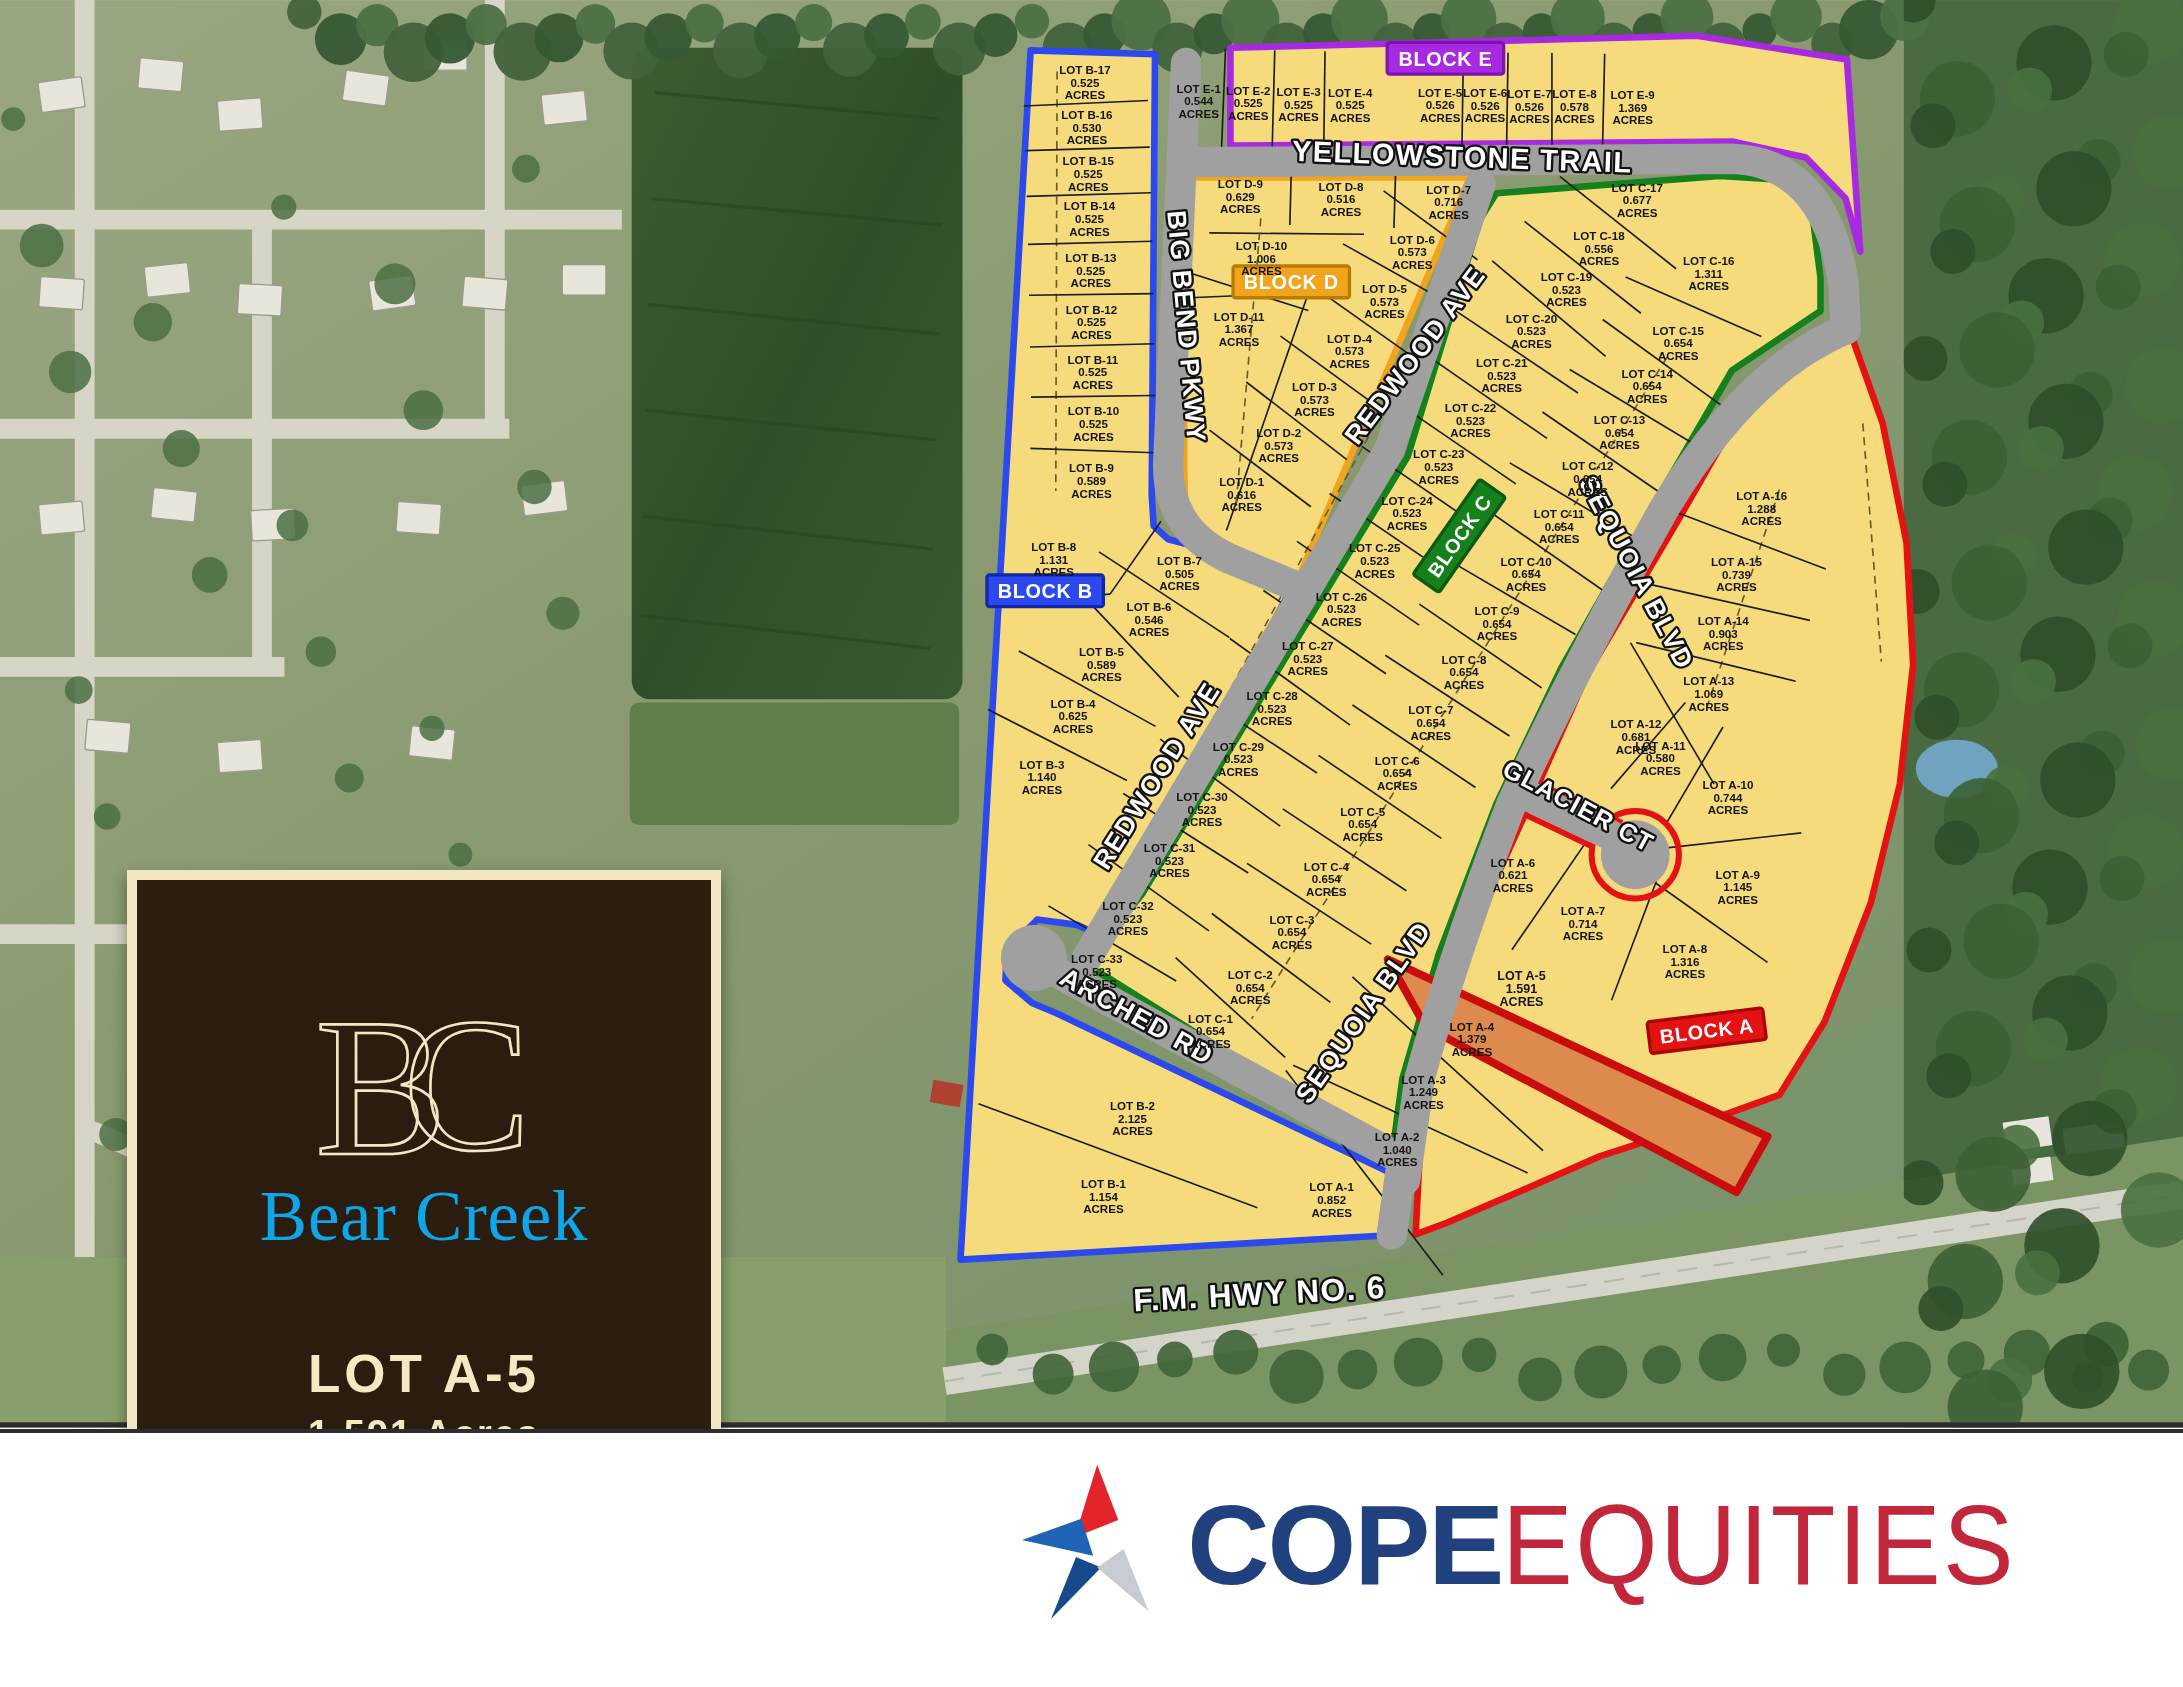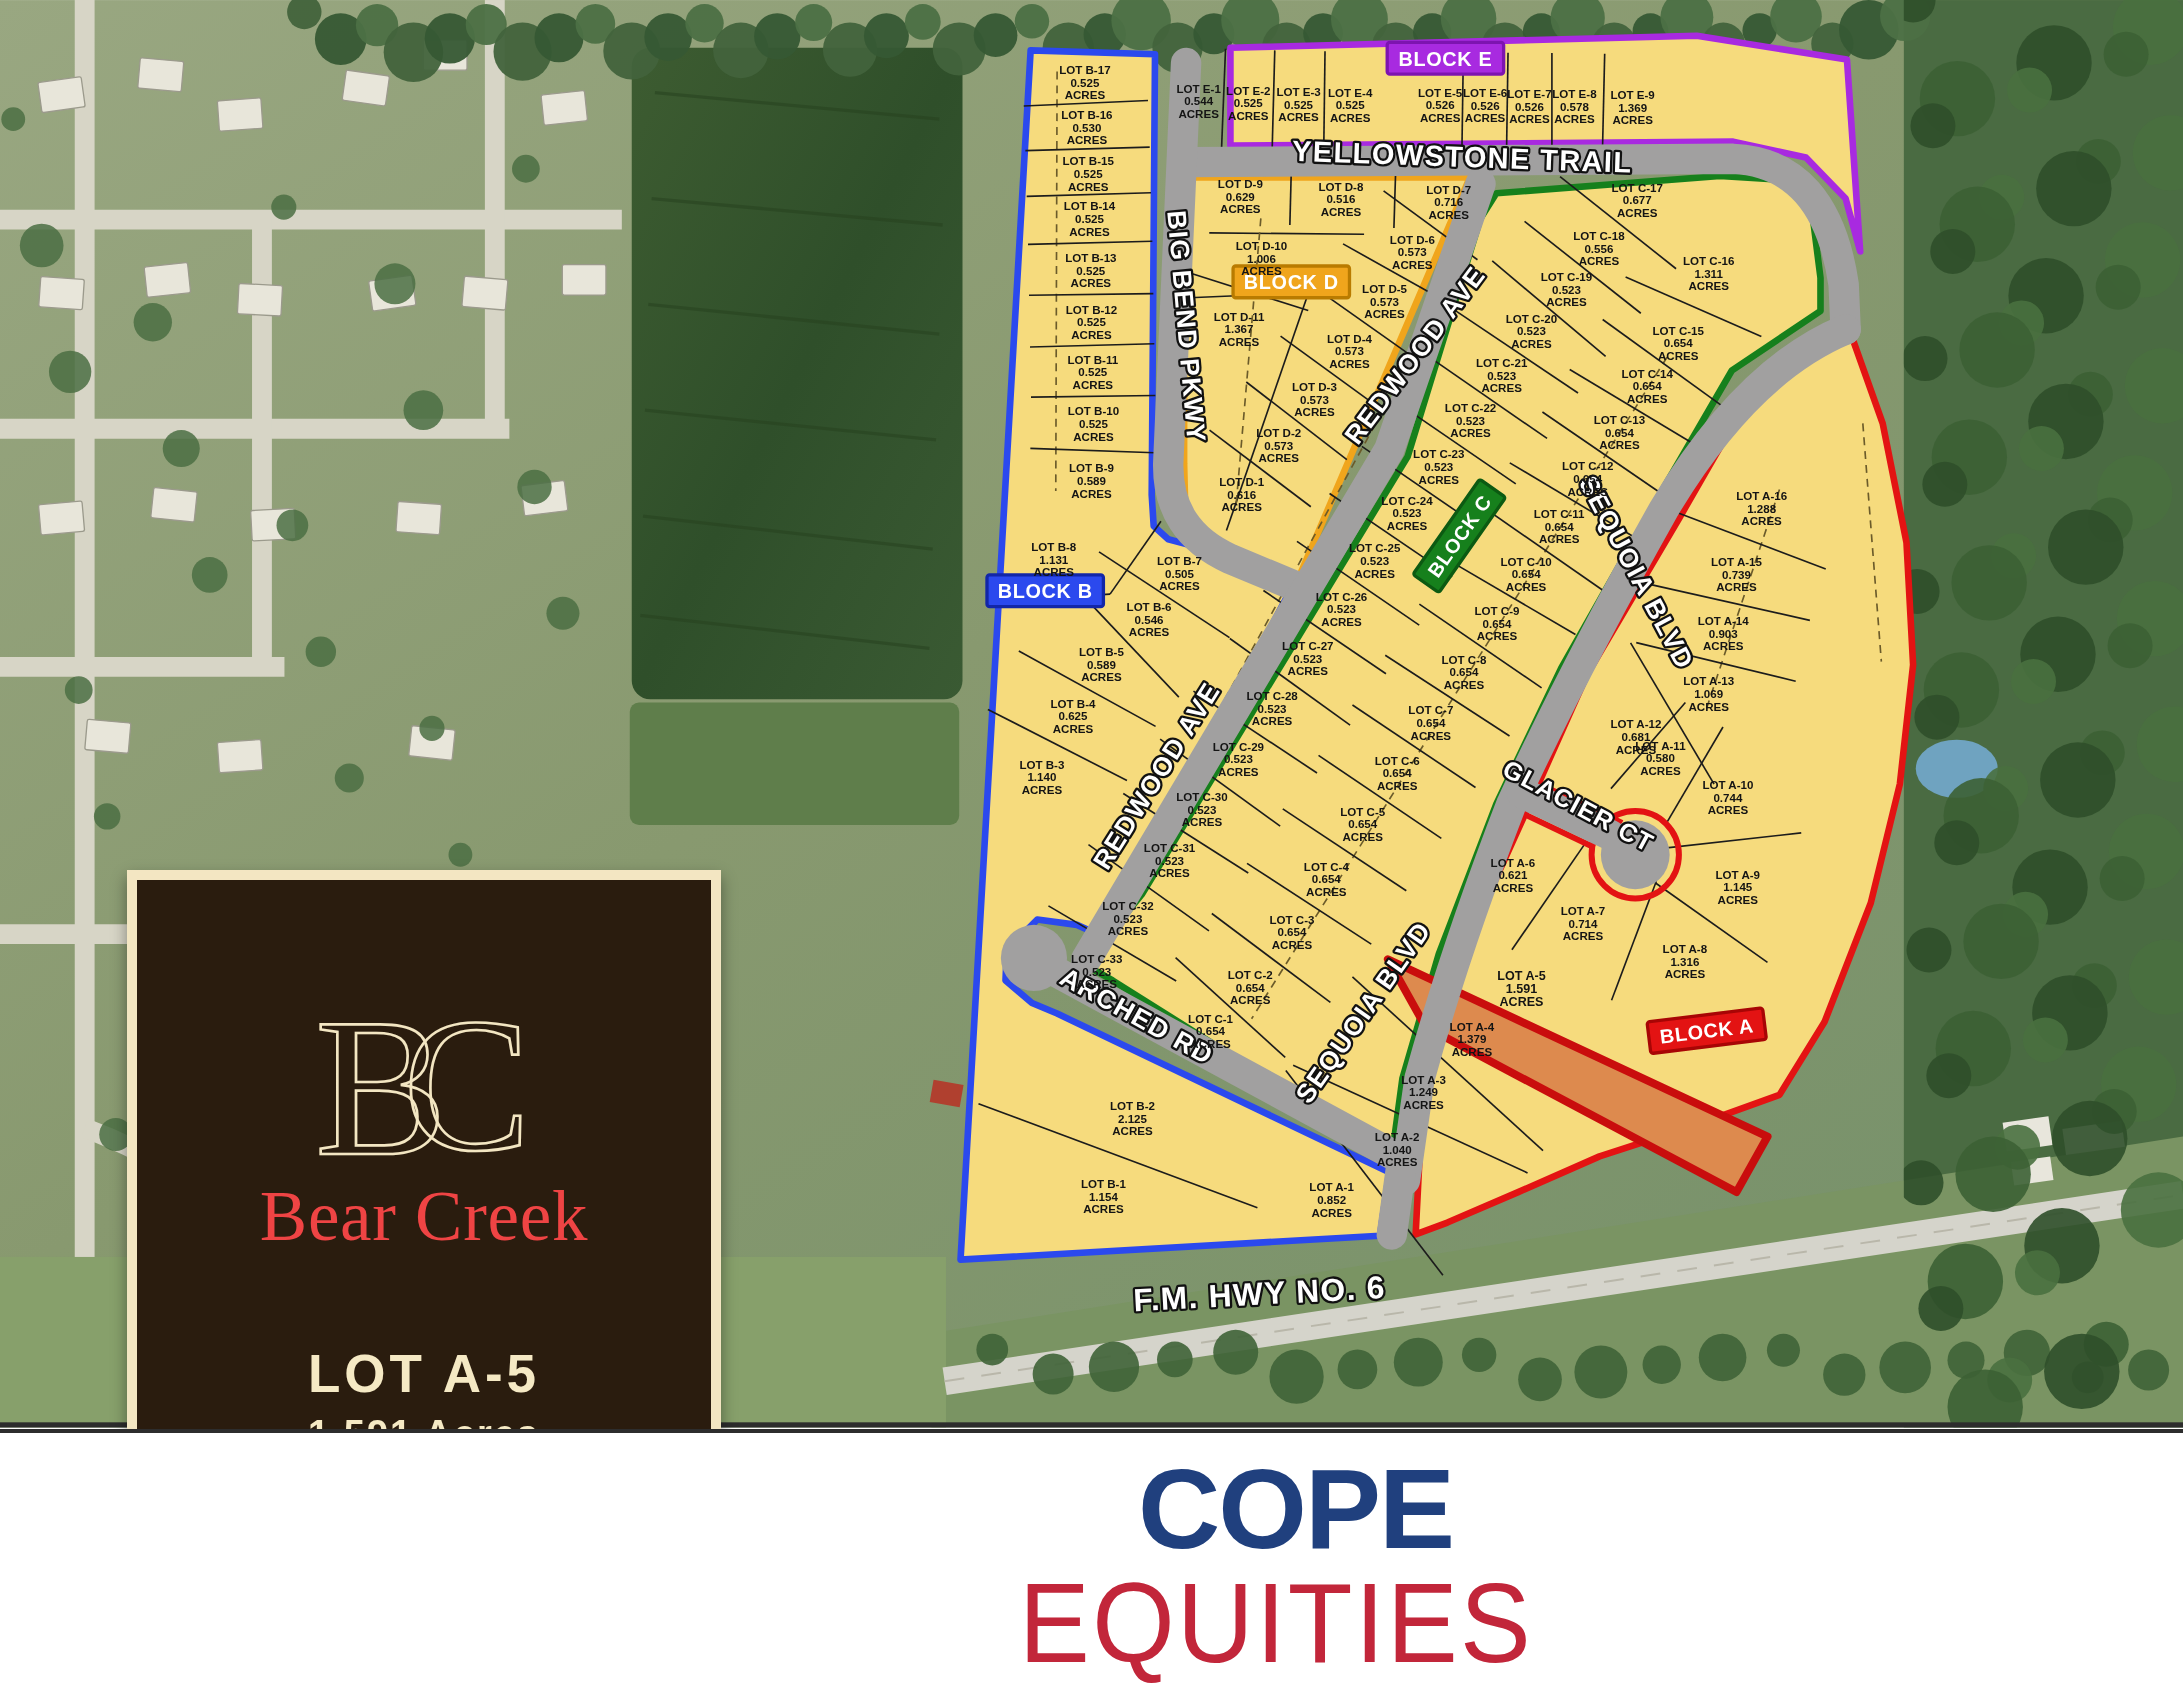--- a/index.html
+++ b/index.html
@@ -8,29 +8,29 @@
   svg text{user-select:none;}
   .lotlabel{font-family:"Liberation Sans",sans-serif;font-weight:bold;fill:#141414;}
   .roadlabel{font-family:"Liberation Sans",sans-serif;font-weight:bold;fill:#ffffff;
              stroke:#111111;paint-order:stroke;stroke-linejoin:round;letter-spacing:2px;}
   .tabtext{font-family:"Liberation Sans",sans-serif;font-weight:bold;fill:#ffffff;letter-spacing:1px;}
   
   .panel{position:absolute;left:127px;top:870px;width:594px;height:700px;background:#2a1c0e;
          border:10.6px solid #f3e6c2;box-shadow:0 6.6px 14.6px rgba(0,0,0,.4);box-sizing:border-box;}
   .panel .monogram{position:absolute;left:50%;top:99px;transform:translateX(-50%);}
   .panel .brand{position:absolute;left:0;top:296px;width:100%;text-align:center;
-      font-family:"Liberation Serif",serif;font-size:71px;color:#ef4444;letter-spacing:0.7px;}
+      font-family:"Liberation Serif",serif;font-size:71px;color:#0ea5e9;letter-spacing:0.7px;}
   .panel .lot{position:absolute;left:0;top:463px;width:100%;text-align:center;
       font-family:"Liberation Sans",sans-serif;font-weight:800;font-size:53px;color:#f5e9c4;letter-spacing:4px;}
   .panel .acres{position:absolute;left:0;top:533px;width:100%;text-align:center;
       font-family:"Liberation Sans",sans-serif;font-weight:700;font-size:38px;color:#f5e9c4;letter-spacing:2px;}
   
   .footer-band{position:absolute;left:0;top:1429px;width:2183px;height:258px;background:#ffffff;
                border-top:4px solid #2d2d2d;}
-  .cope-logo{position:absolute;left:1019px;top:1452px;height:185px;display:flex;align-items:center;flex-direction:column;}
+  .cope-logo{position:absolute;left:1019px;top:1452px;height:185px;display:flex;align-items:center;}
   .cope-logo .star{width:159px;height:165px;margin-right:9.3px;}
   .cope-word{font-family:"Liberation Sans",sans-serif;font-weight:800;font-size:114px;
              color:#20407e;letter-spacing:-2px;line-height:1;}
   .equities-word{font-family:"Liberation Sans",sans-serif;font-weight:400;font-size:114px;
              color:#c2263a;letter-spacing:2.6px;line-height:1;transform:scaleX(.93);transform-origin:left center;}
 </style>
 </head>
 <body>
 
 <div class="stage">

